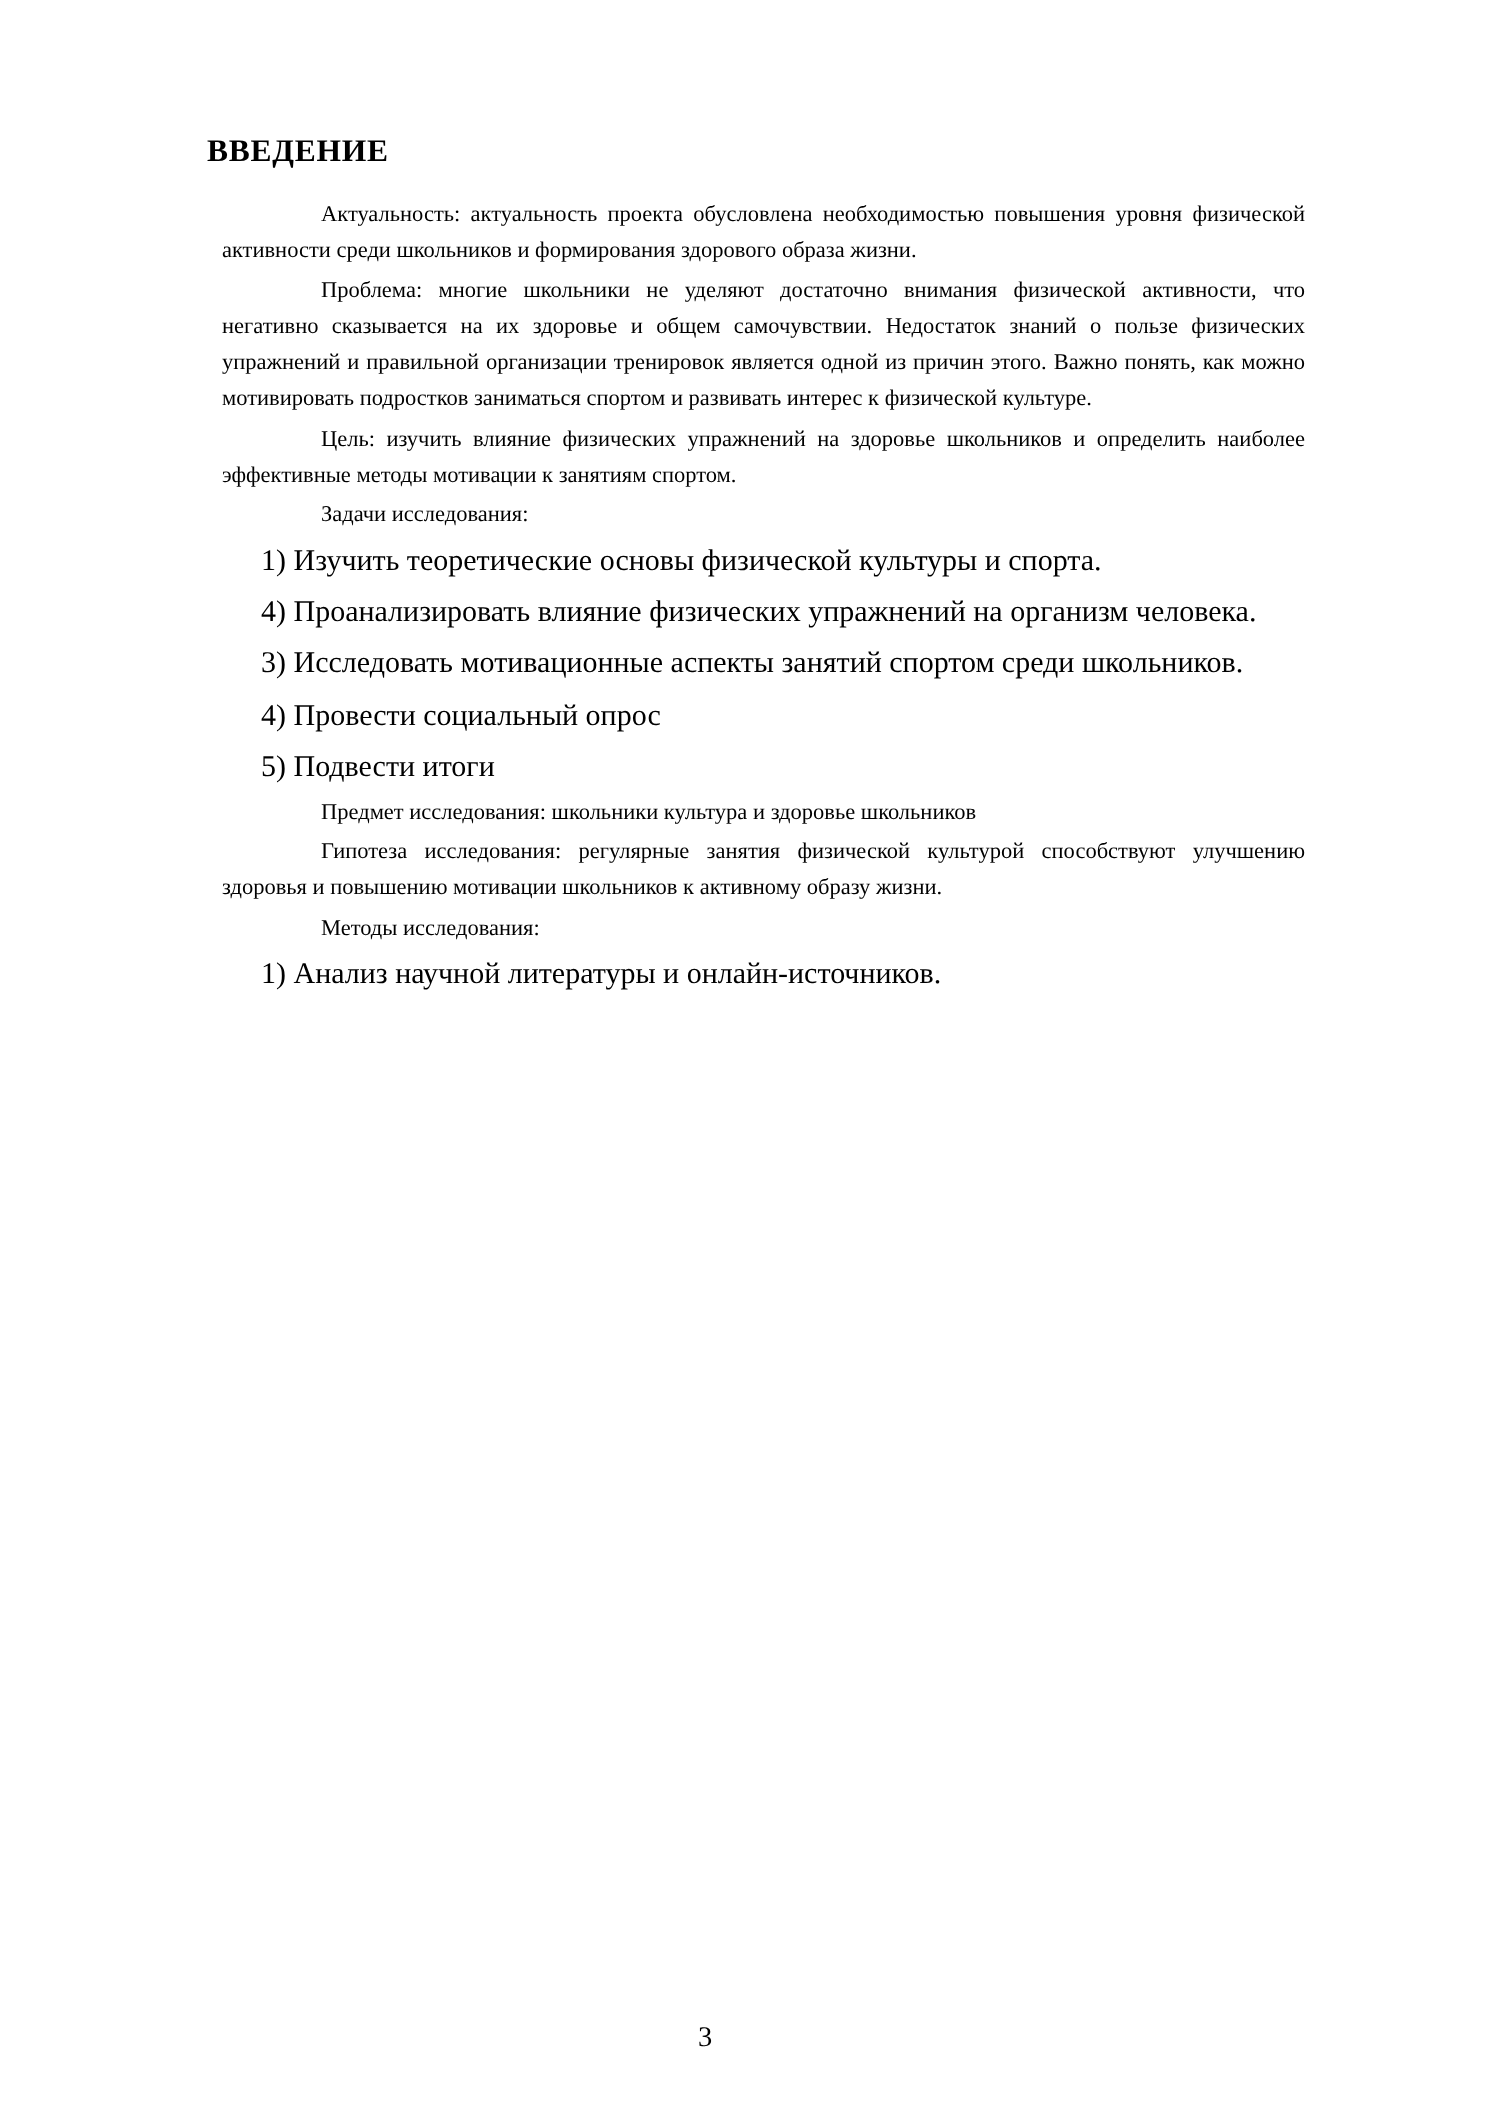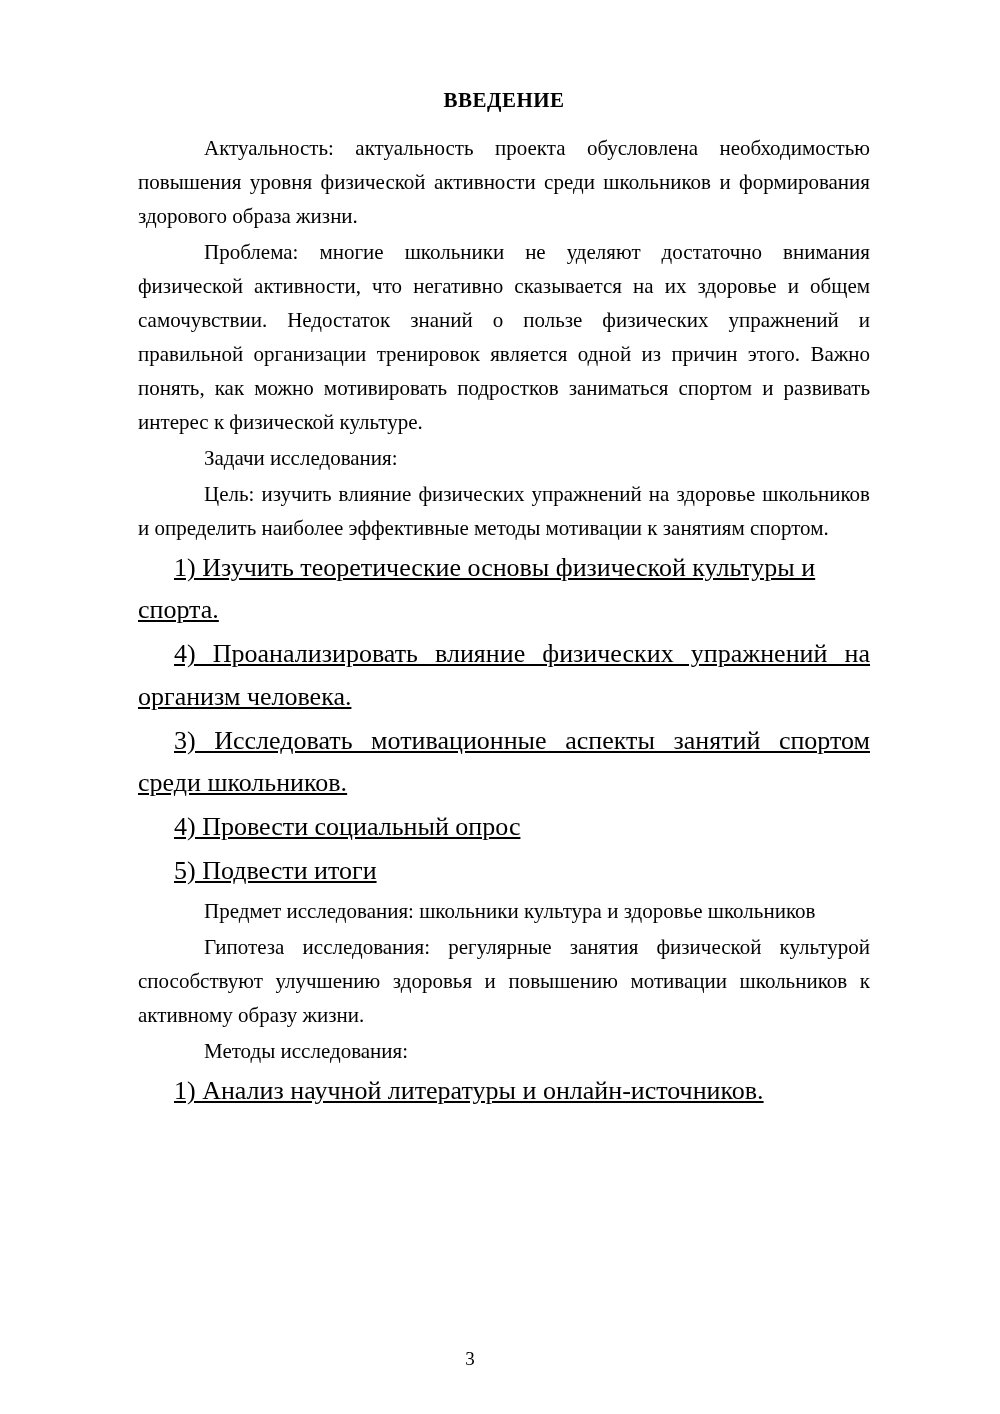--- a/index.html
+++ b/index.html
@@ -15,45 +15,44 @@
     position: relative;
   }
   .page {
     width: 1000px;
     min-height: 1414px;
     box-sizing: border-box;
     padding: 88px 70px 40px 138px;
     position: relative;
   }
   .doc-title {
-    text-align: center;
+    text-align: left;
     font-weight: bold;
     font-size: 21px;
     letter-spacing: 0.5px;
     margin: 0 0 18px 0;
     padding-right: 60px;
   }
   p.para {
-    margin: 0 0 2px 0;
-    font-size: 21px;
+    margin: 0 0 2px 10px;
+    font-size: 15px;
     line-height: 1.62;
     text-align: justify;
     text-align-last: left;
     text-indent: 66px;
     padding-right: 60px;
     hyphens: none;
   }
   p.item {
     margin: 0 0 2px 0;
-    font-size: 26px;
+    font-size: 20px;
     line-height: 1.62;
     text-align: justify;
     text-indent: 36px;
     padding-right: 60px;
-    text-decoration: underline;
   }
   p.item.short,
   p.para.short {
     text-align: left;
   }
   .page-number {
     position: absolute;
     bottom: 44px;
     left: 0;
     width: 1000px;
@@ -65,22 +64,22 @@
 </style>
 </head>
 <body>
 
 <div class="page">
 
   <h1 class="doc-title">ВВЕДЕНИЕ</h1>
 
   <p class="para">Актуальность: актуальность проекта обусловлена необходимостью повышения уровня физической активности среди школьников и формирования здорового образа жизни.</p>
   <p class="para">Проблема: многие школьники не уделяют достаточно внимания физической активности, что негативно сказывается на их здоровье и общем самочувствии. Недостаток знаний о пользе физических упражнений и правильной организации тренировок является одной из причин этого. Важно понять, как можно мотивировать подростков заниматься спортом и развивать интерес к физической культуре.</p>
+  <p class="para">Цель: изучить влияние физических упражнений на здоровье школьников и определить наиболее эффективные методы мотивации к занятиям спортом.</p>
   <p class="para short">Задачи исследования:</p>
-  <p class="para">Цель: изучить влияние физических упражнений на здоровье школьников и определить наиболее эффективные методы мотивации к занятиям спортом.</p>
 
   <p class="item short">1) Изучить теоретические основы физической культуры и спорта.</p>
   <p class="item">4) Проанализировать влияние физических упражнений на организм человека.</p>
   <p class="item">3) Исследовать мотивационные аспекты занятий спортом среди школьников.</p>
   <p class="item short">4) Провести социальный опрос</p>
   <p class="item short">5) Подвести итоги</p>
 
   <p class="para">Предмет исследования: школьники культура и здоровье школьников</p>
   <p class="para">Гипотеза исследования: регулярные занятия физической культурой способствуют улучшению здоровья и повышению мотивации школьников к активному образу жизни.</p>
   <p class="para short">Методы исследования:</p>

